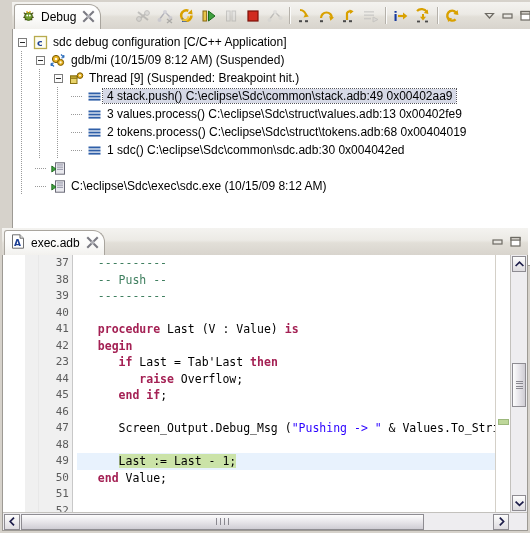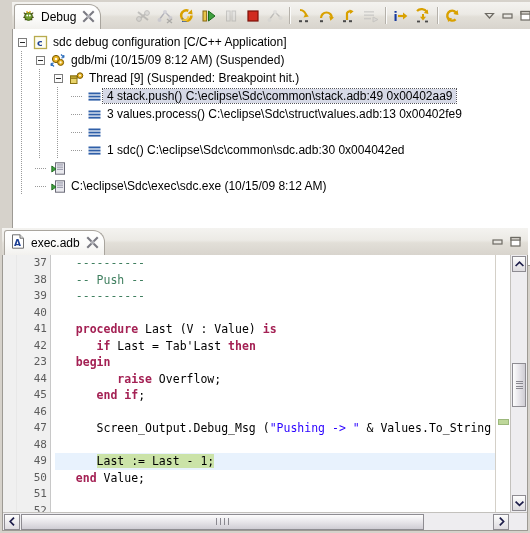--- a/index.html
+++ b/index.html
@@ -119,21 +119,21 @@
   }
   .plusbox::before {
     content:""; position:absolute; left:1px; top:3px; width:5px; height:1px; background:#2a2a2a;
   }
 
   
   #editor-view { left: 2px; top: 228px; width: 526px; height: 303px; }
   #editor-client { top: 27px; bottom: 0; background: #ffffff; }
 
   .code-wrap { position: absolute; left:0; top:0; right:0; bottom:0; display: flex; flex-direction: column; }
-  .code-row { flex: 1; display: flex; min-height: 0; }
+  .code-row { flex: 1; display: flex; min-height: 0; padding-left: 22px; }
 
   .ruler-ann {
     width: 13px; background: #f0f0f0;
     border-right: 1px solid #e8e8e8;
     flex: 0 0 13px;
   }
   .linenums {
     flex: 0 0 30px;
     background: #f0f0f0;
     text-align: right;
@@ -502,20 +502,21 @@
             <span class="twist" style="width: 18px; flex: 0 0 18px; position: relative;">
               <span class="guide-h" style="left: 4px; top: 9px; width: 11px;"></span>
             </span>
             <span class="ticon">
               <svg width="15" height="15" viewBox="0 0 15 15">
                 <rect x="1.5" y="3.5" width="12" height="1.9" fill="#2f5fa8"></rect>
                 <rect x="1.5" y="6.6" width="12" height="1.9" fill="#2f5fa8"></rect>
                 <rect x="1.5" y="9.7" width="12" height="1.9" fill="#2f5fa8"></rect>
               </svg>
             </span>
+            <span class="tlabel">2 tokens.process() C:\eclipse\Sdc\struct\tokens.adb:68 0x00404019</span>
           </div>
           <div class="trow">
             <span style="width: 18px; flex: 0 0 18px; height: 18px; position: relative;">
               <span class="guide" style="left: 8px;"></span>
             </span>
             <span style="width: 18px; flex: 0 0 18px; height: 18px; position: relative;">
               <span class="guide" style="left: 8px;"></span>
             </span>
             <span style="width: 18px; flex: 0 0 18px; height: 18px; position: relative;">
               <span class="guide" style="left: 8px;"></span>
@@ -628,22 +629,22 @@
               <div>51</div>
               <div>52</div>
               <div>53</div>
             </div>
           <div class="codearea" id="codearea">
               <div class="cline"><span>   </span><span class="cmt">----------</span></div>
               <div class="cline"><span>   </span><span class="cmt">-- Push --</span></div>
               <div class="cline"><span>   </span><span class="cmt">----------</span></div>
               <div class="cline">&nbsp;</div>
               <div class="cline"><span>   </span><span class="kw">procedure</span><span> Last (V : Value) </span><span class="kw">is</span></div>
+              <div class="cline"><span>   </span><span class="kw">begin</span></div>
               <div class="cline"><span>      </span><span class="kw">if</span><span> Last = Tab'Last </span><span class="kw">then</span></div>
-              <div class="cline"><span>   </span><span class="kw">begin</span></div>
               <div class="cline"><span>         </span><span class="kw">raise</span><span> Overflow;</span></div>
               <div class="cline"><span>      </span><span class="kw">end</span><span> </span><span class="kw">if</span><span>;</span></div>
               <div class="cline">&nbsp;</div>
               <div class="cline"><span>      Screen_Output.Debug_Msg (</span><span class="str">"Pushing -&gt; "</span><span> &amp; Values.To_String</span></div>
               <div class="cline">&nbsp;</div>
               <div class="cline curline"><span>      </span><span class="hl-frame">Last := Last - 1;</span></div>
               <div class="cline"><span>   </span><span class="kw">end</span><span> Value;</span></div>
               <div class="cline">&nbsp;</div>
             </div>
           <div class="ovr">

